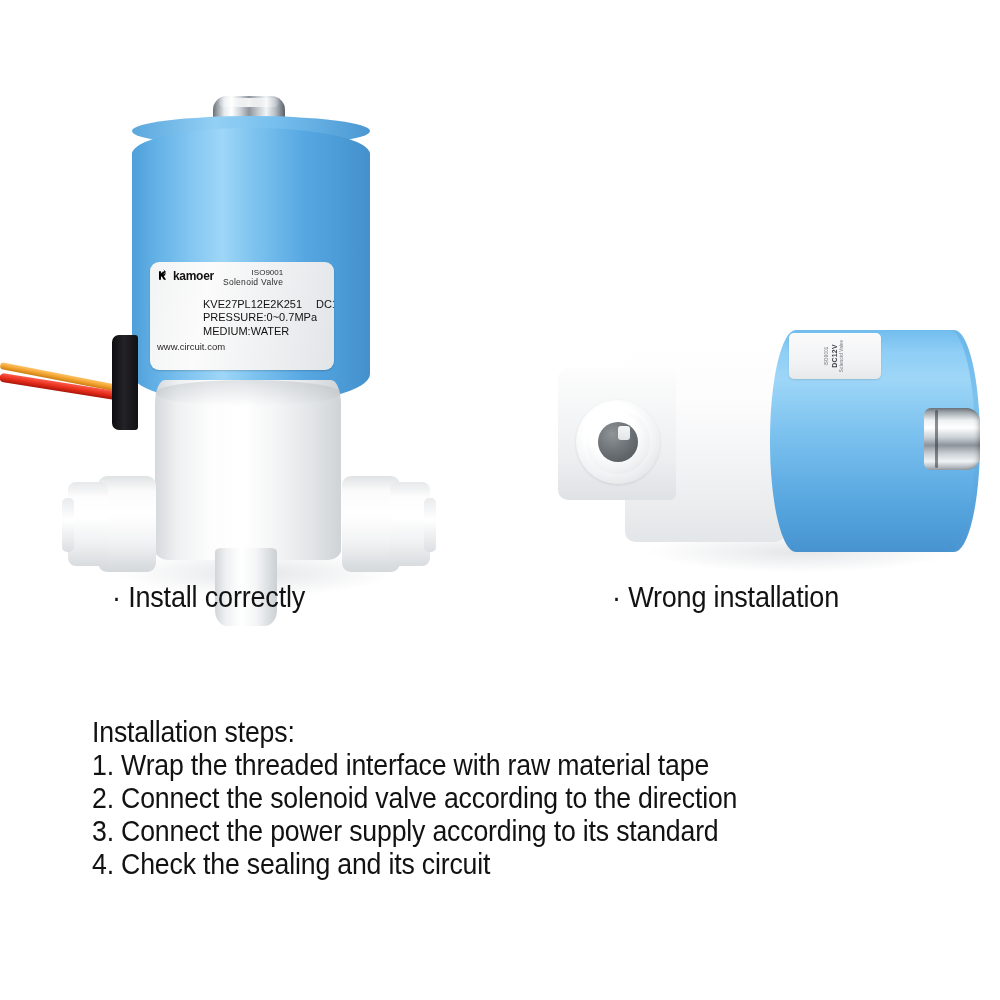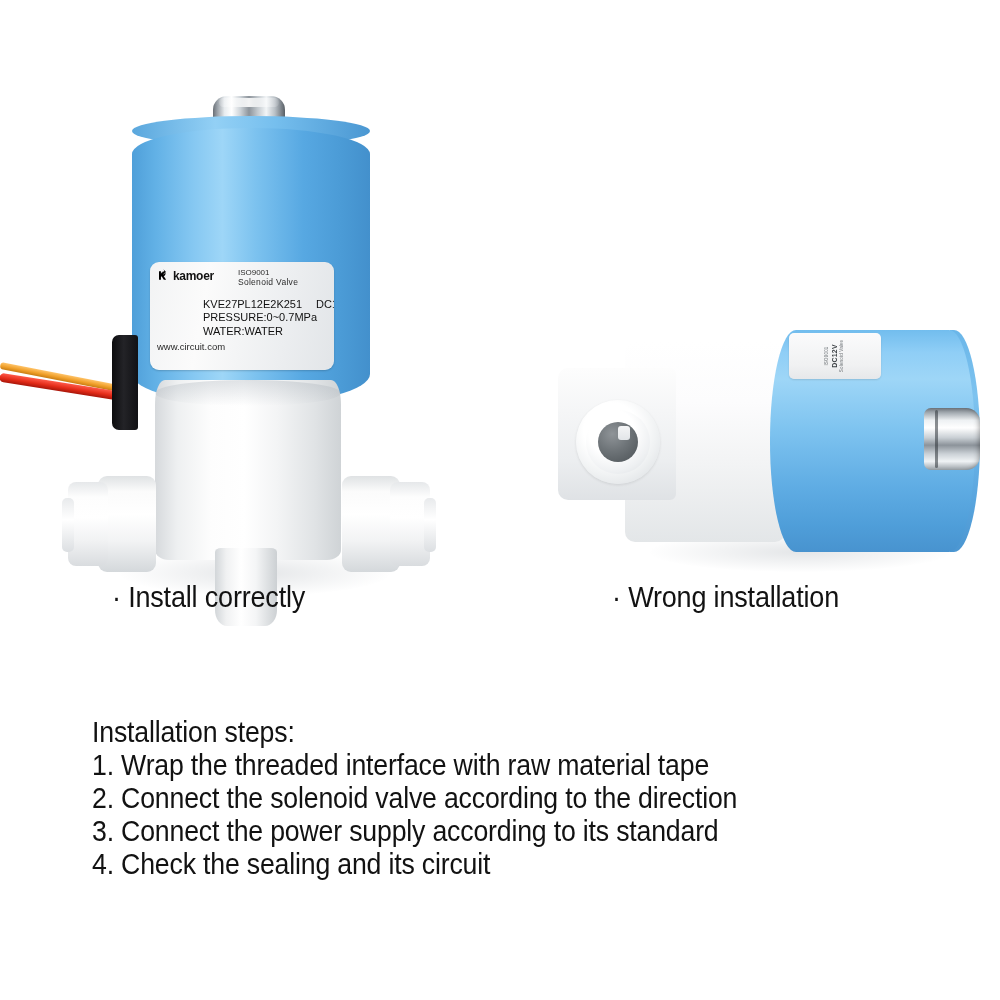--- a/index.html
+++ b/index.html
@@ -88,21 +88,21 @@
     position: absolute;
     left: 150px; top: 182px;
     width: 184px; height: 108px;
     border-radius: 9px;
     background: linear-gradient(100deg, #f2f3f4 0%, #fbfbfb 30%, #eceef0 72%, #e2e5e8 100%);
     box-shadow: 0 1px 2px rgba(0,0,0,.18);
     padding: 6px 7px 0 7px;
     box-sizing: border-box;
     overflow: hidden;
   }
-  .lbl-row1 { display: flex; align-items: flex-start; gap: 24px; height: 30px; }
+  .lbl-row1 { display: flex; align-items: flex-start; gap: 9px; height: 30px; text-align: right; }
   .brand { display: flex; align-items: center; gap: 1px; }
   .brand-mark { width: 15px; height: 15px; display: block; }
   .brand-name {
     font-size: 12px;
     font-weight: 700;
     letter-spacing: -.3px;
     color: #121212;
     line-height: 1;
   }
   .cert { line-height: 1.12; margin-top: 1px; }
@@ -380,21 +380,21 @@
           <div class="cert-iso">ISO9001</div>
           <div class="cert-type">Solenoid  Valve</div>
         </div>
       </div>
 
       <div class="lbl-line lbl-model">
         <span>KVE27PL12E2K251</span>
         <span>DC12V</span>
       </div>
       <div class="lbl-line">PRESSURE:0~0.7MPa</div>
-      <div class="lbl-line">WATER:WATER</div>
+      <div class="lbl-line">MEDIUM:WATER</div>
       <div class="lbl-url">www.circuit.com</div>
     </div>
 
     <div class="body-upright"></div>
     <div class="body-shadow-top"></div>
 
     <div class="port-bottom"></div>
 
     <div class="fitting left">
       <div class="fit-barrel"></div>

